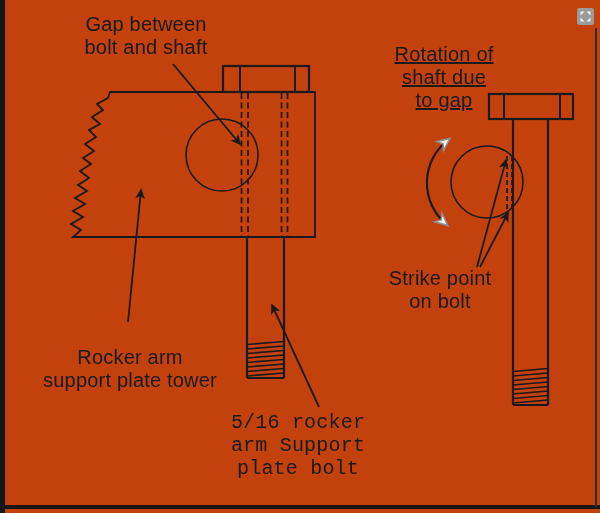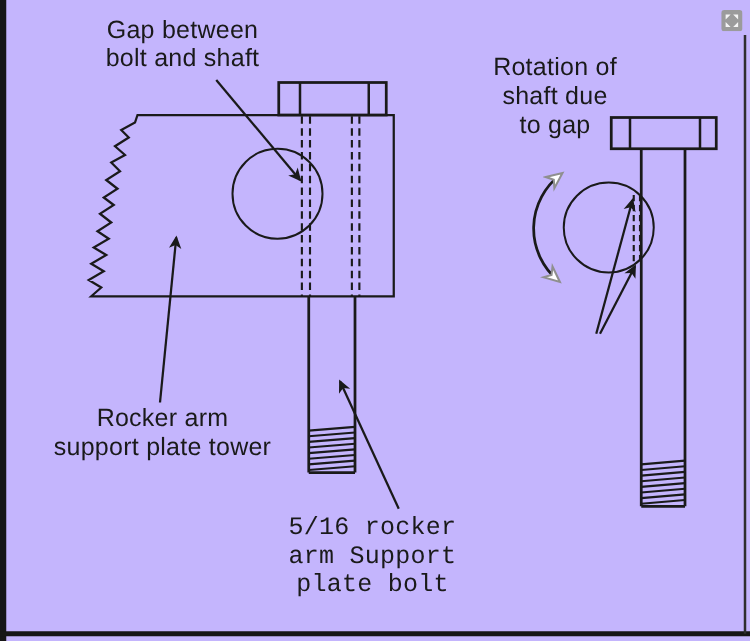--- a/index.html
+++ b/index.html
@@ -1,18 +1,18 @@
 <!DOCTYPE html>
 <html><head>
 <meta charset="utf-8">
 <style>
   html,body { margin:0; padding:0; background:#fff; }
   .stage {
     position:relative; width:600px; height:513px;
-    background:#c4b5fd; overflow:hidden;
+    background:#c2410c; overflow:hidden;
     font-family:"Liberation Sans", sans-serif;
   }
   .stage svg.canvas { position:absolute; left:0; top:0; }
   .label {
     position:absolute;
     font-size:20px; line-height:23px;
     color:#1a1a1a; text-align:center;
     white-space:pre-line; letter-spacing:0.2px;
   }
   .frame-left  { position:absolute; left:0; top:0; width:5px; height:513px; background:#161616; }
@@ -82,26 +82,28 @@
       <path stroke-width="2.2" d="M448,140 A54,54 0 0 0 446,224" marker-start="url(#oarr)" marker-end="url(#oarr)"></path>
 
       <line stroke-width="1.8" x1="477" y1="267" x2="506" y2="160" marker-end="url(#arr)"></line>
       <line stroke-width="1.8" x1="480" y1="267" x2="508" y2="213" marker-end="url(#arr)"></line>
     </g>
   </svg>
 
   <div class="label" style="left:56px;  top:13px;  width:180px;">Gap between
 bolt and shaft</div>
 
-  <div class="label" style="left:364px; top:43px;  width:160px;">Rotation of
+  <div class="label" style="left:364px; top:43px;  width:160px;text-decoration:underline;">Rotation of
 shaft due
 to gap</div>
 
+  <div class="label" style="left:360px; top:267px; width:160px;">Strike point
+on bolt</div>
 
-  <div class="label" style="left:38px;  top:324px; width:184px;">Rocker arm
+  <div class="label" style="left:38px;  top:346px; width:184px;">Rocker arm
 support plate tower</div>
 
   <div class="label" style="left:208px; top:411px; width:180px;font-family:Liberation Mono, monospace;">5/16 rocker
 arm Support
 plate bolt</div>
 
   <div class="frame-left"></div>
   <div class="frame-bottom"></div>
   <div class="frame-right"></div>
 

